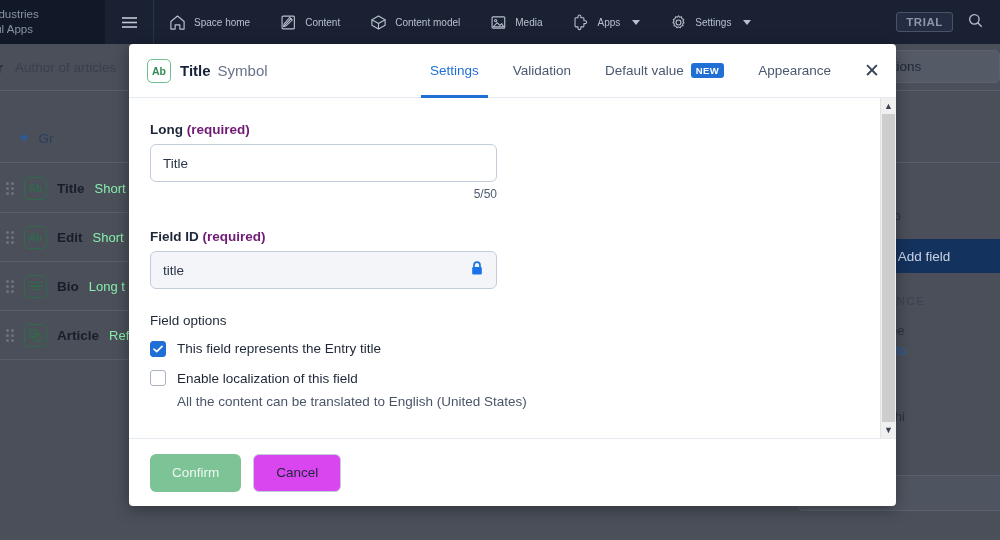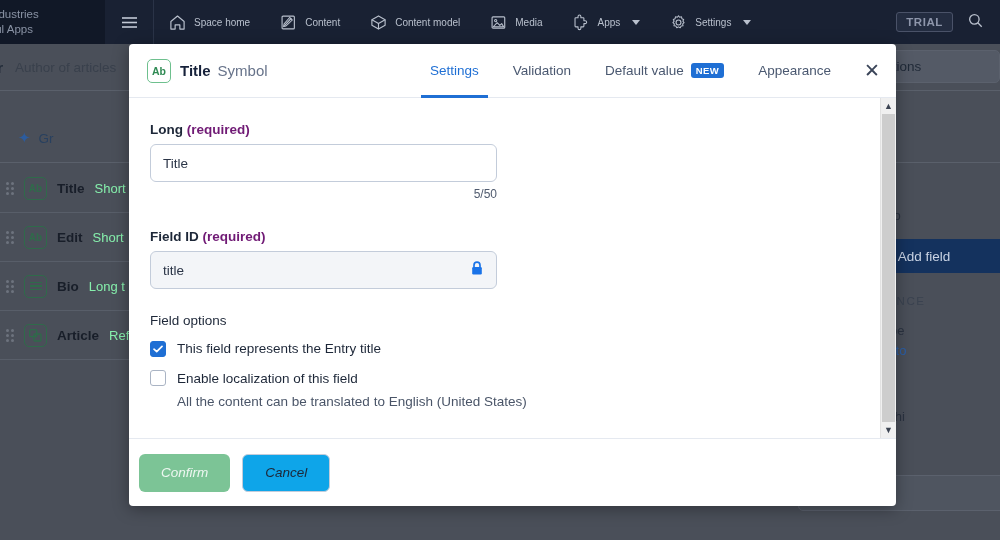--- a/index.html
+++ b/index.html
@@ -279,29 +279,29 @@
   }
   .sb-thumb {
     position: absolute; top: 16px; bottom: 16px; left: 1px;
     width: 13px; background: #cdcdcd;
   }
 
   .modal-foot {
     flex: 0 0 68px; height: 68px;
     border-top: 1px solid #e5e9f0;
     display: flex; align-items: center;
-    padding-left: 10px; gap: 12px; font-style: italic;
+    padding-left: 21px; gap: 12px;
   }
   .btn {
     height: 38px; border-radius: 6px;
     display: flex; align-items: center; justify-content: center;
     font-size: 13.5px; padding: 0 22px;
   }
   .btn-confirm { background: #7cc496; color: #eef7f1; min-width: 83px; }
-  .btn-cancel { background: #0ea5e9; color: #1d2738; border: 1px solid #c3ccda; min-width: 80px; }
+  .btn-cancel { background: #d946ef; color: #1d2738; border: 1px solid #c3ccda; min-width: 80px; }
 </style>
 </head>
 <body>
 
 <div id="app">
 
   <div class="bg-page">
 
     <div class="bg-crumb">
       <span class="crumb-bold">or</span>

